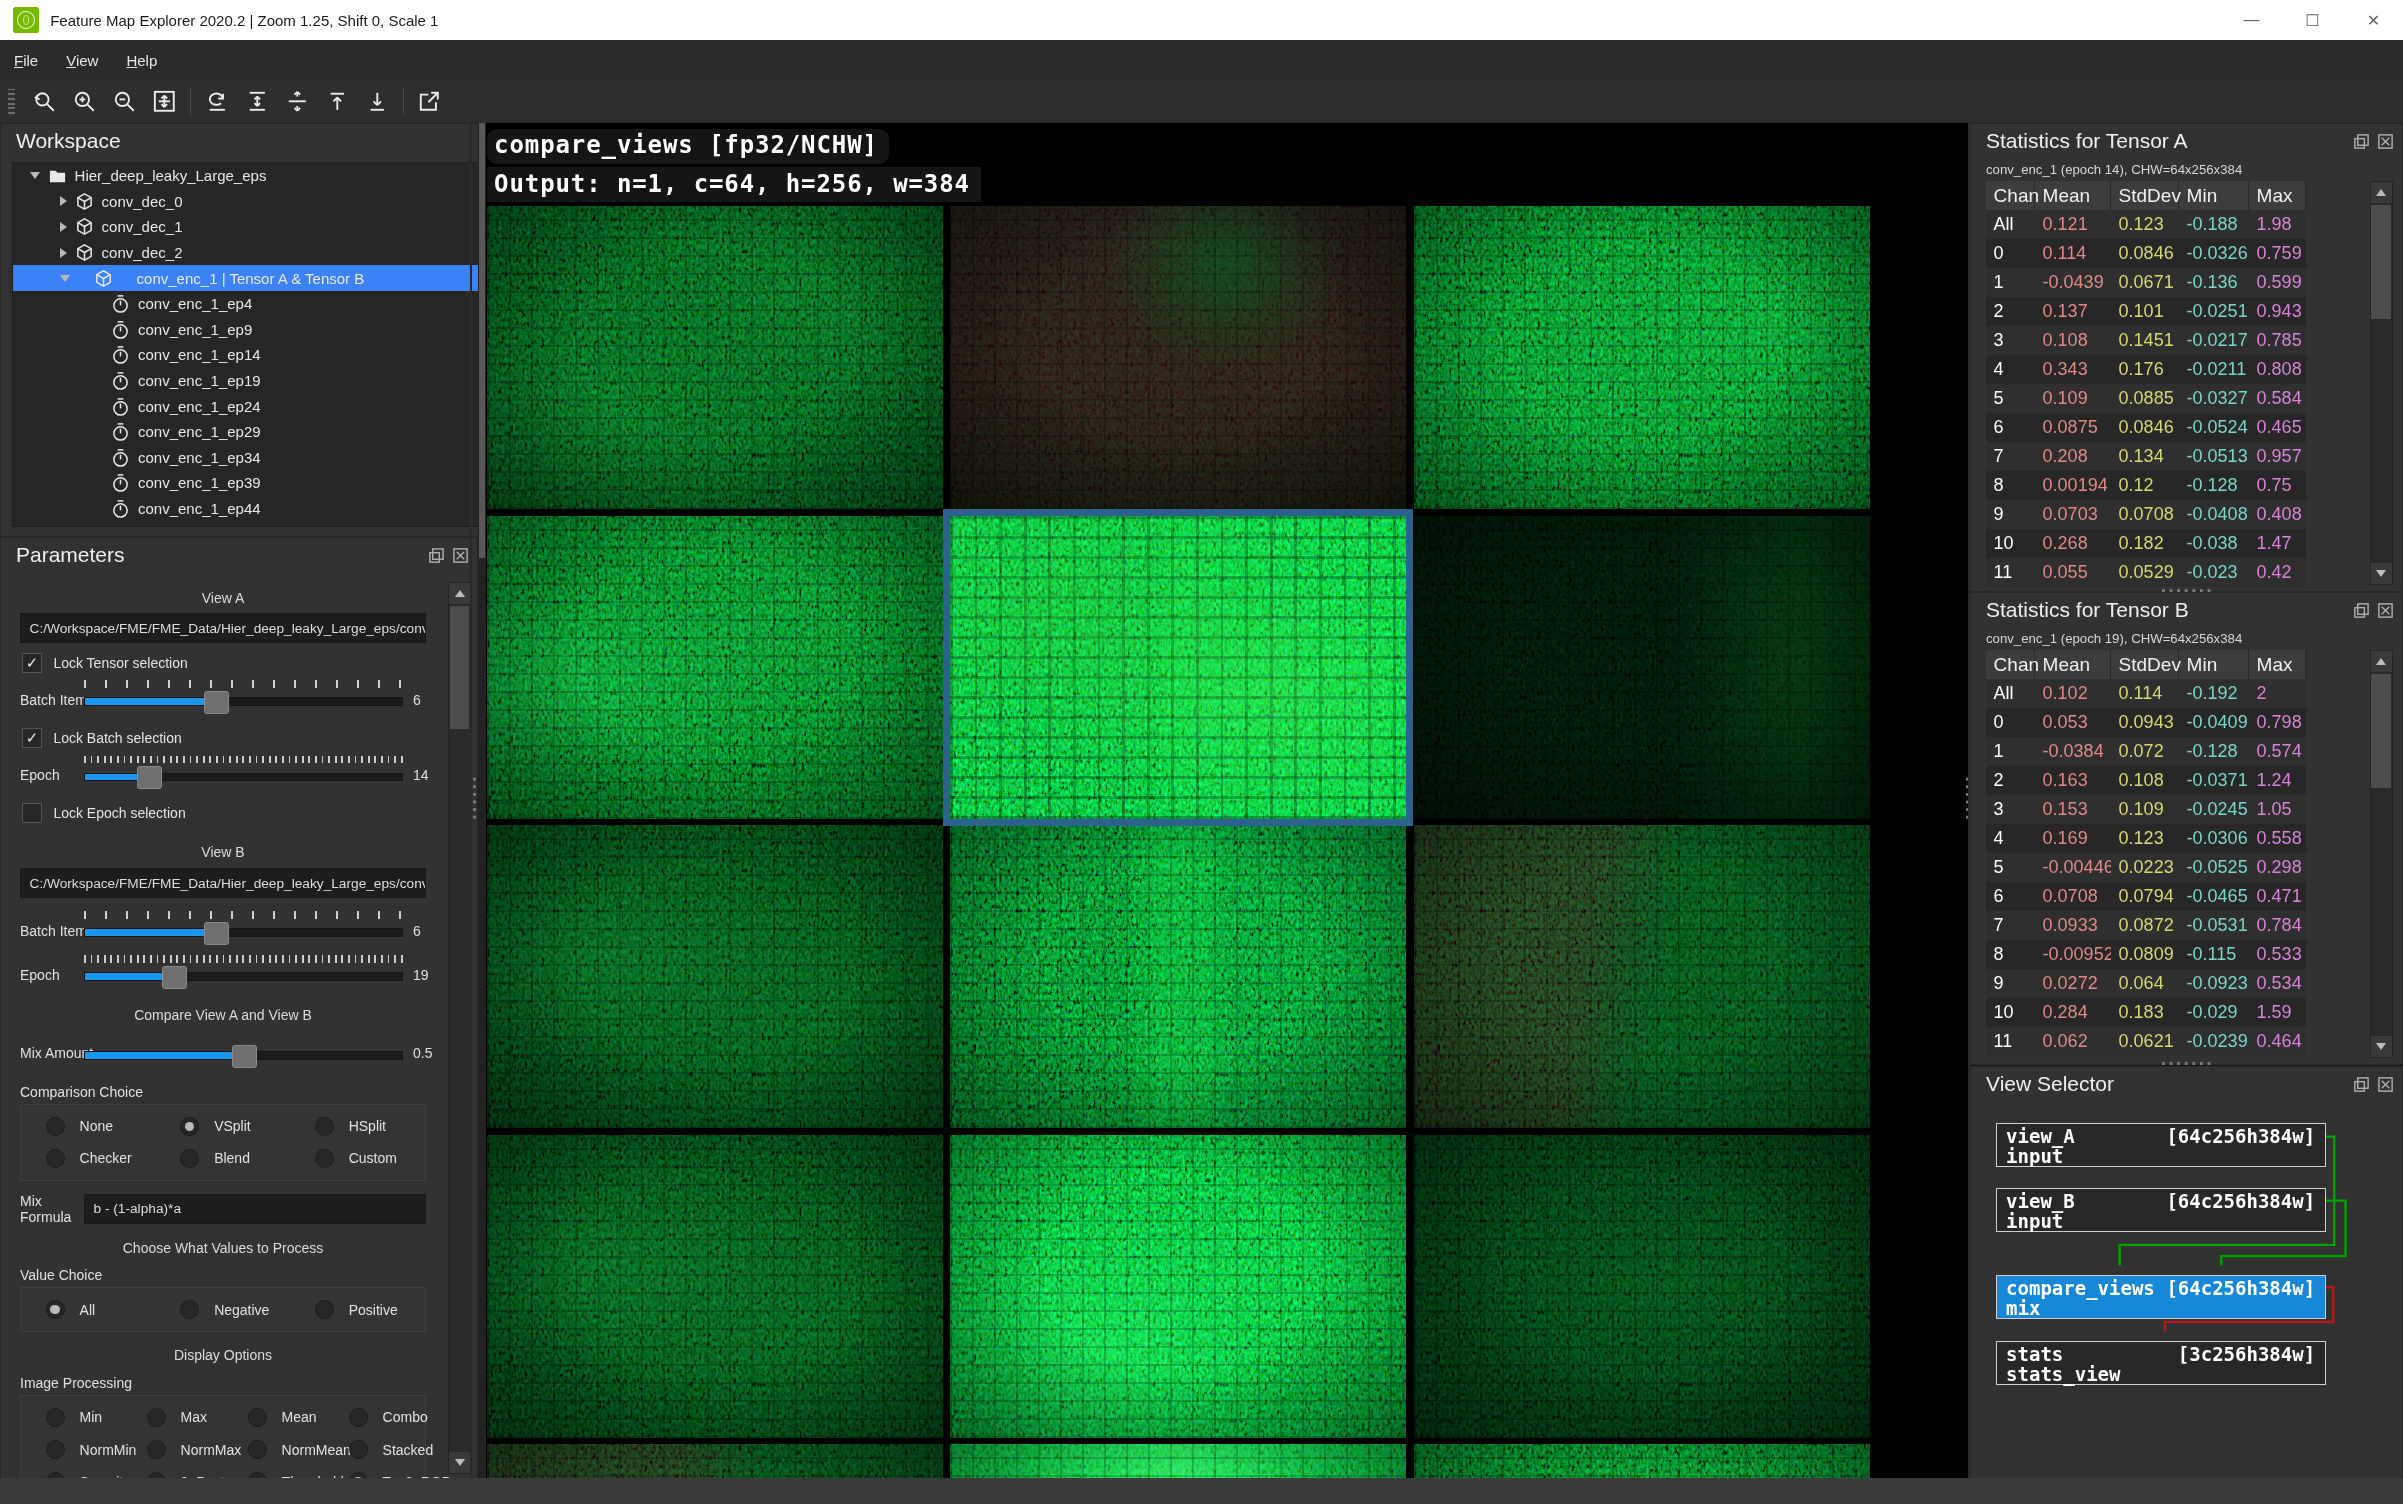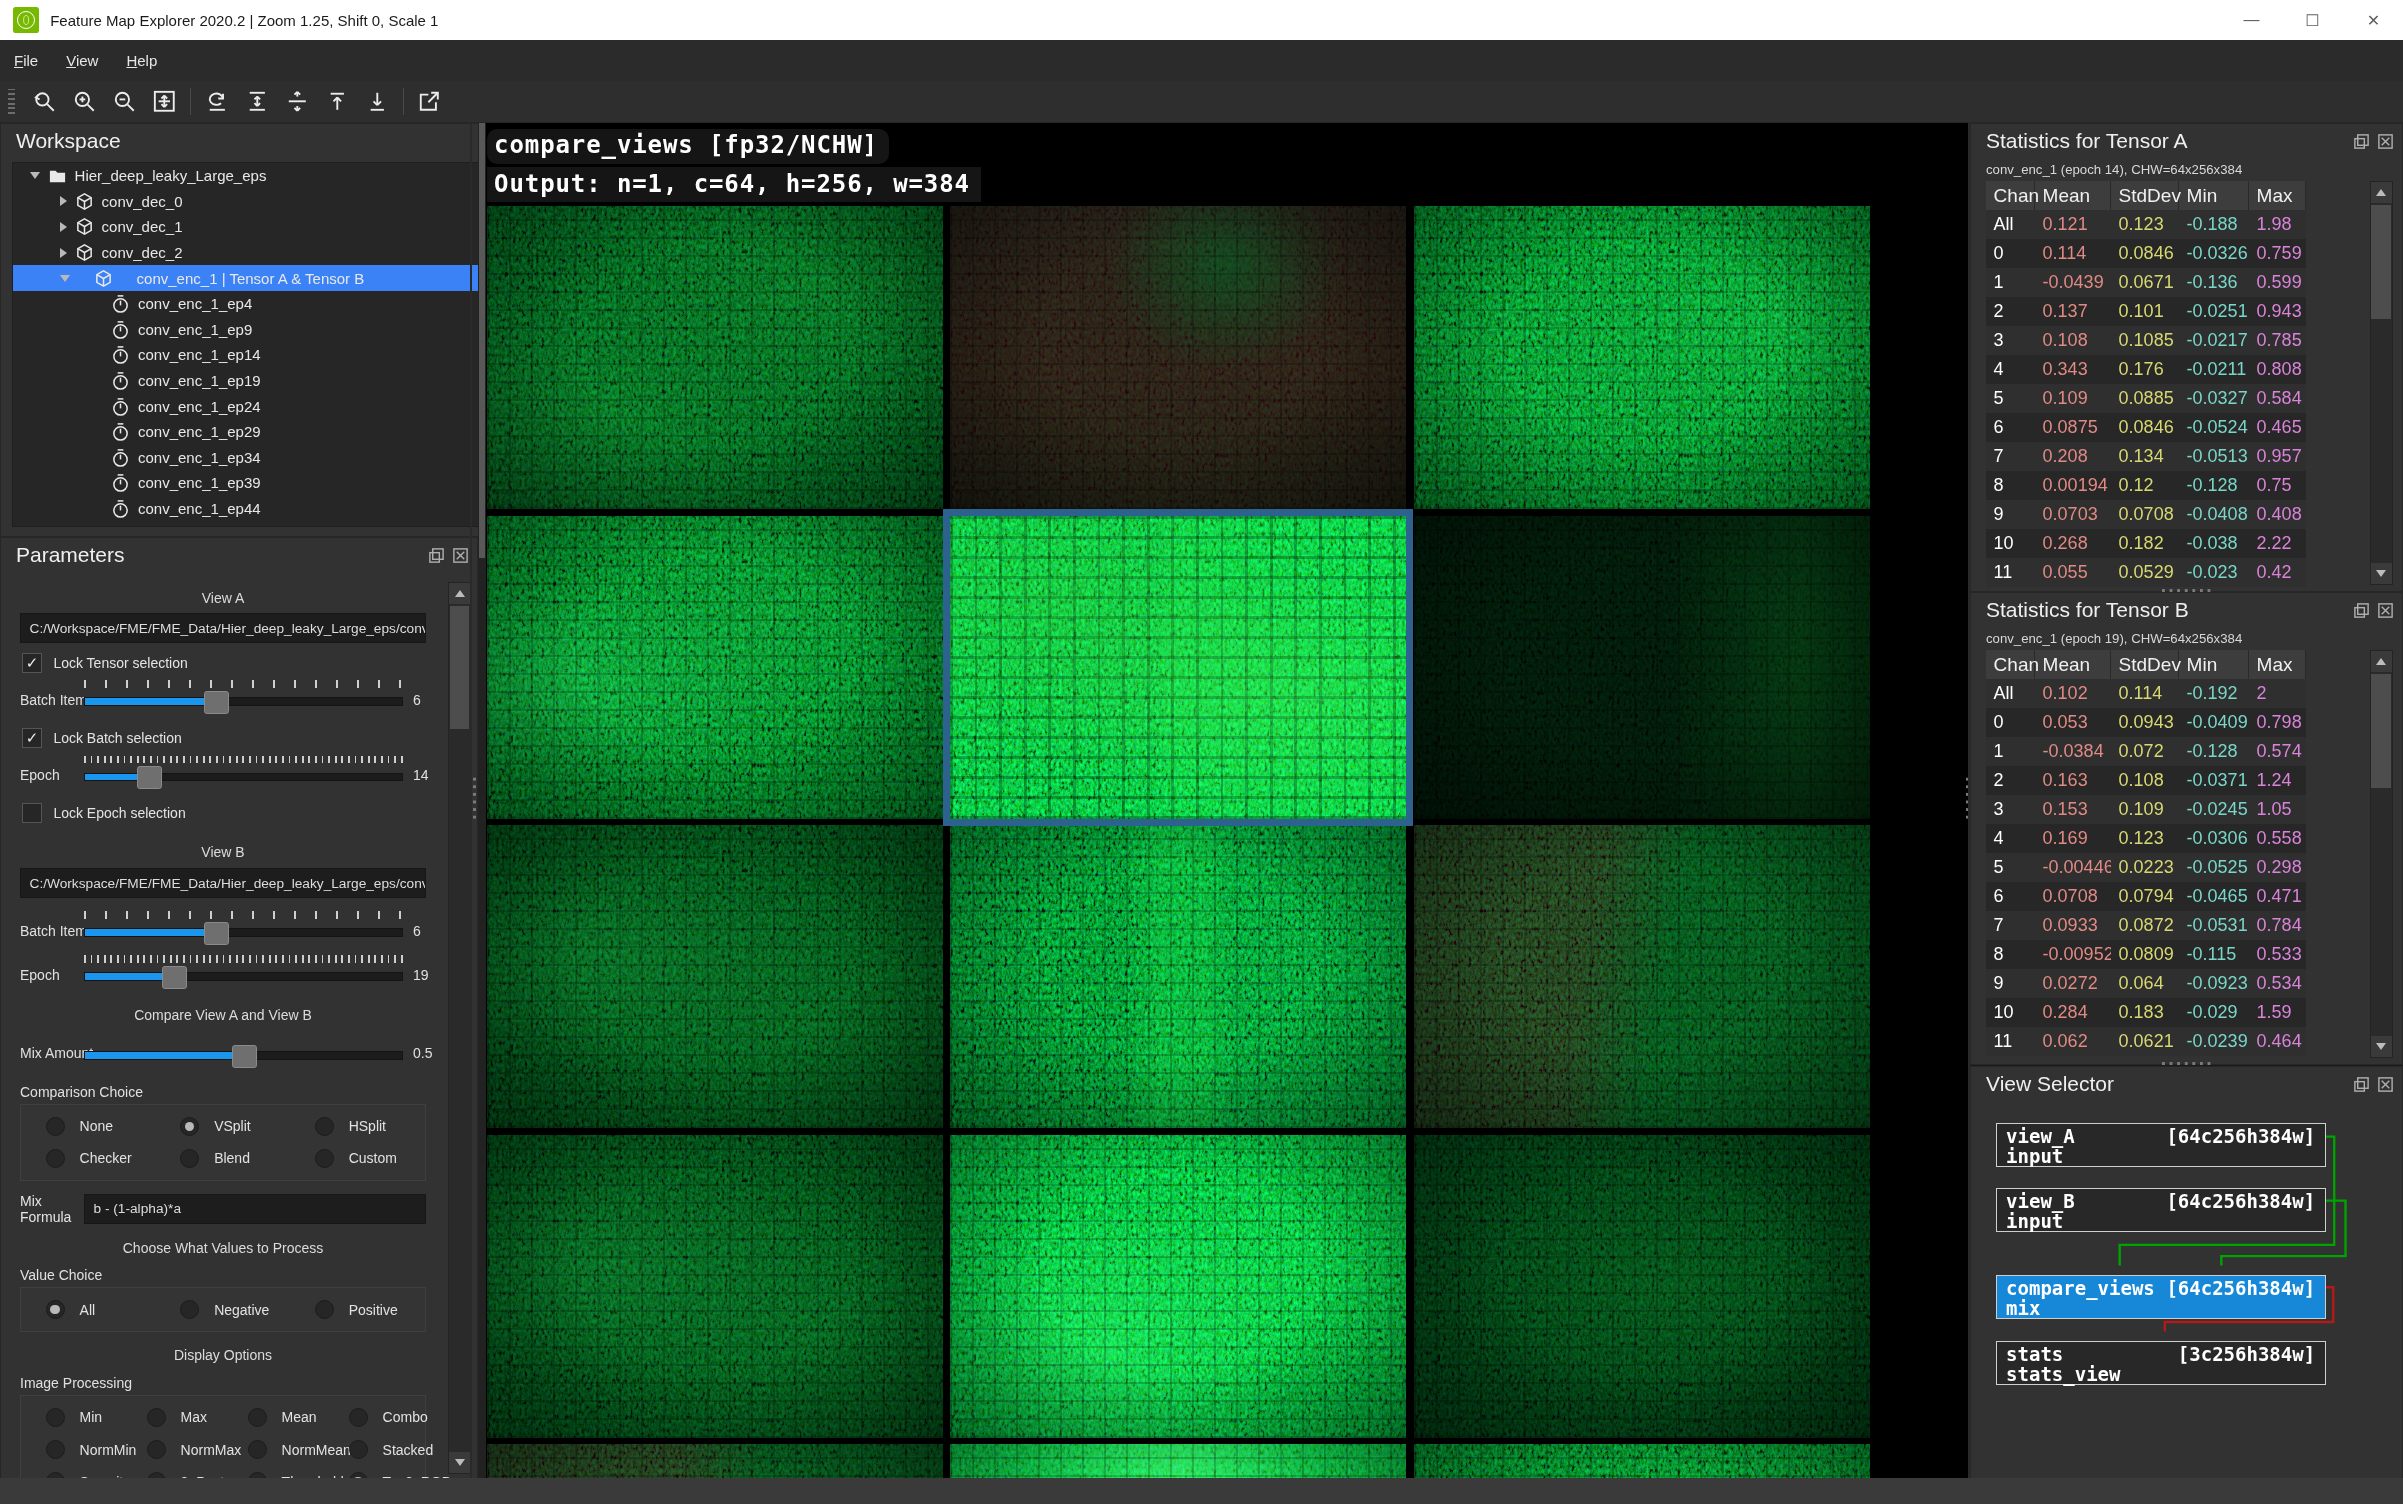--- a/index.html
+++ b/index.html
@@ -768,21 +768,21 @@
             <span class="col0">2</span>
             <span class="col1">0.137</span>
             <span class="col2">0.101</span>
             <span class="col3">-0.0251</span>
             <span class="col4">0.943</span>
           </div>
 
           <div class="trow">
             <span class="col0">3</span>
             <span class="col1">0.108</span>
-            <span class="col2">0.1085</span>
+            <span class="col2">0.1451</span>
             <span class="col3">-0.0217</span>
             <span class="col4">0.785</span>
           </div>
 
           <div class="trow">
             <span class="col0">4</span>
             <span class="col1">0.343</span>
             <span class="col2">0.176</span>
             <span class="col3">-0.0211</span>
             <span class="col4">0.808</span>
@@ -826,21 +826,21 @@
             <span class="col2">0.0708</span>
             <span class="col3">-0.0408</span>
             <span class="col4">0.408</span>
           </div>
 
           <div class="trow">
             <span class="col0">10</span>
             <span class="col1">0.268</span>
             <span class="col2">0.182</span>
             <span class="col3">-0.038</span>
-            <span class="col4">2.22</span>
+            <span class="col4">1.47</span>
           </div>
 
           <div class="trow">
             <span class="col0">11</span>
             <span class="col1">0.055</span>
             <span class="col2">0.0529</span>
             <span class="col3">-0.023</span>
             <span class="col4">0.42</span>
           </div>
         </div>

